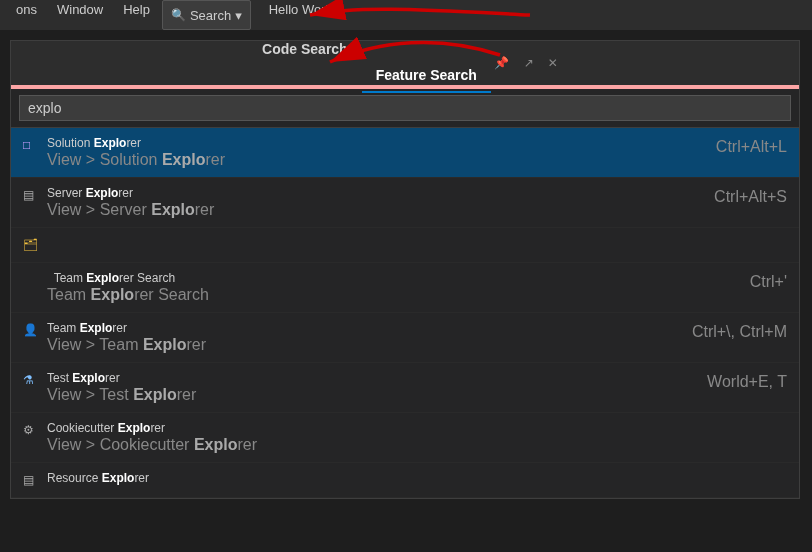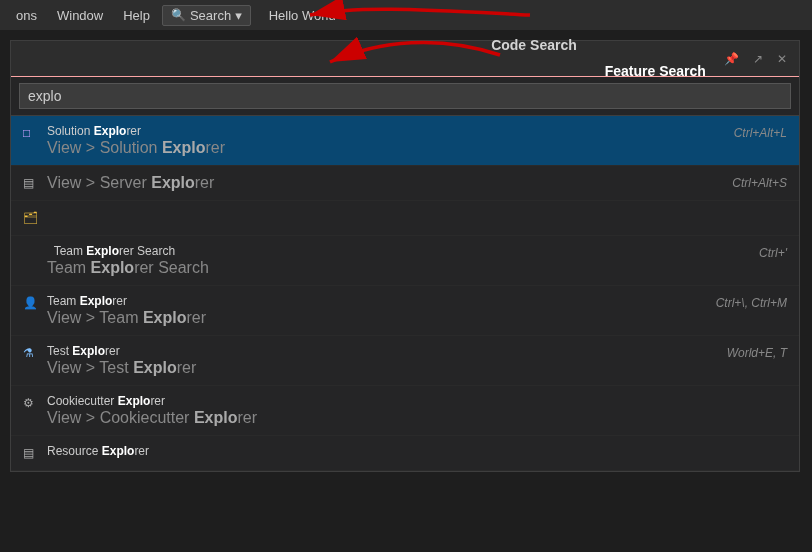--- a/index.html
+++ b/index.html
@@ -11,21 +11,20 @@
       color: #d4d4d4;
       overflow: hidden;
       position: relative;
     }
 
     
     .menubar {
       height: 30px;
       background: #2d2d2d;
       display: flex;
-      align-items: center;
       padding: 0 8px;
       gap: 4px;
     }
     .menu-item {
       padding: 2px 8px;
       font-size: 13px;
       color: #cccccc;
       cursor: pointer;
     }
 
@@ -58,24 +57,24 @@
       width: 790px;
       background: #252526;
       border: 1px solid #3e3e3e;
     }
 
     
     .tab-bar {
       display: flex;
       align-items: center;
       background: #2d2d2d;
-      border-bottom: 1px solid #fca5a5;
+      border-bottom: 4px solid #fca5a5;
       padding: 0 8px;
-      height: 36px;
-      justify-content: flex-end;
+      height: 48px;
+      justify-content: center;
     }
     .tabs {
       display: flex;
       gap: 0;
     }
     .tab {
       padding: 8px 14px;
       font-size: 14px;
       font-weight: bold;
       color: #d4d4d4;
@@ -155,26 +154,25 @@
     }
     .result-subtitle {
       font-size: 16px;
       color: #888888;
     }
     .result-subtitle b {
       color: #aaaaaa;
       font-weight: bold;
     }
     .result-shortcut {
-      font-size: 12px;
+      font-size: 16px;
       color: #888888;
       flex-shrink: 0;
       margin-left: 8px;
       padding-top: 2px;
-      font-style: italic;
     }
 
     
     .results-list::-webkit-scrollbar { width: 8px; }
     .results-list::-webkit-scrollbar-track { background: #1e1e1e; }
     .results-list::-webkit-scrollbar-thumb { background: #555; }
 
     
     .arrow-overlay {
       position: absolute;
@@ -237,20 +235,21 @@
           <div class="result-subtitle">View &gt; Solution <b>Explo</b>rer</div>
         </div>
       </div>
       <span class="result-shortcut">Ctrl+Alt+L</span>
     </div>
 
     <div class="result-item">
       <div class="result-left">
         <span class="result-icon icon-srv">▤</span>
         <div class="result-text">
+          <div class="result-title">Server <b>Explo</b>rer</div>
           <div class="result-subtitle">View &gt; Server <b>Explo</b>rer</div>
         </div>
       </div>
       <span class="result-shortcut">Ctrl+Alt+S</span>
     </div>
 
     <div class="result-item">
       <div class="result-left">
         <span class="result-icon icon-git">🗂</span>
       </div>

